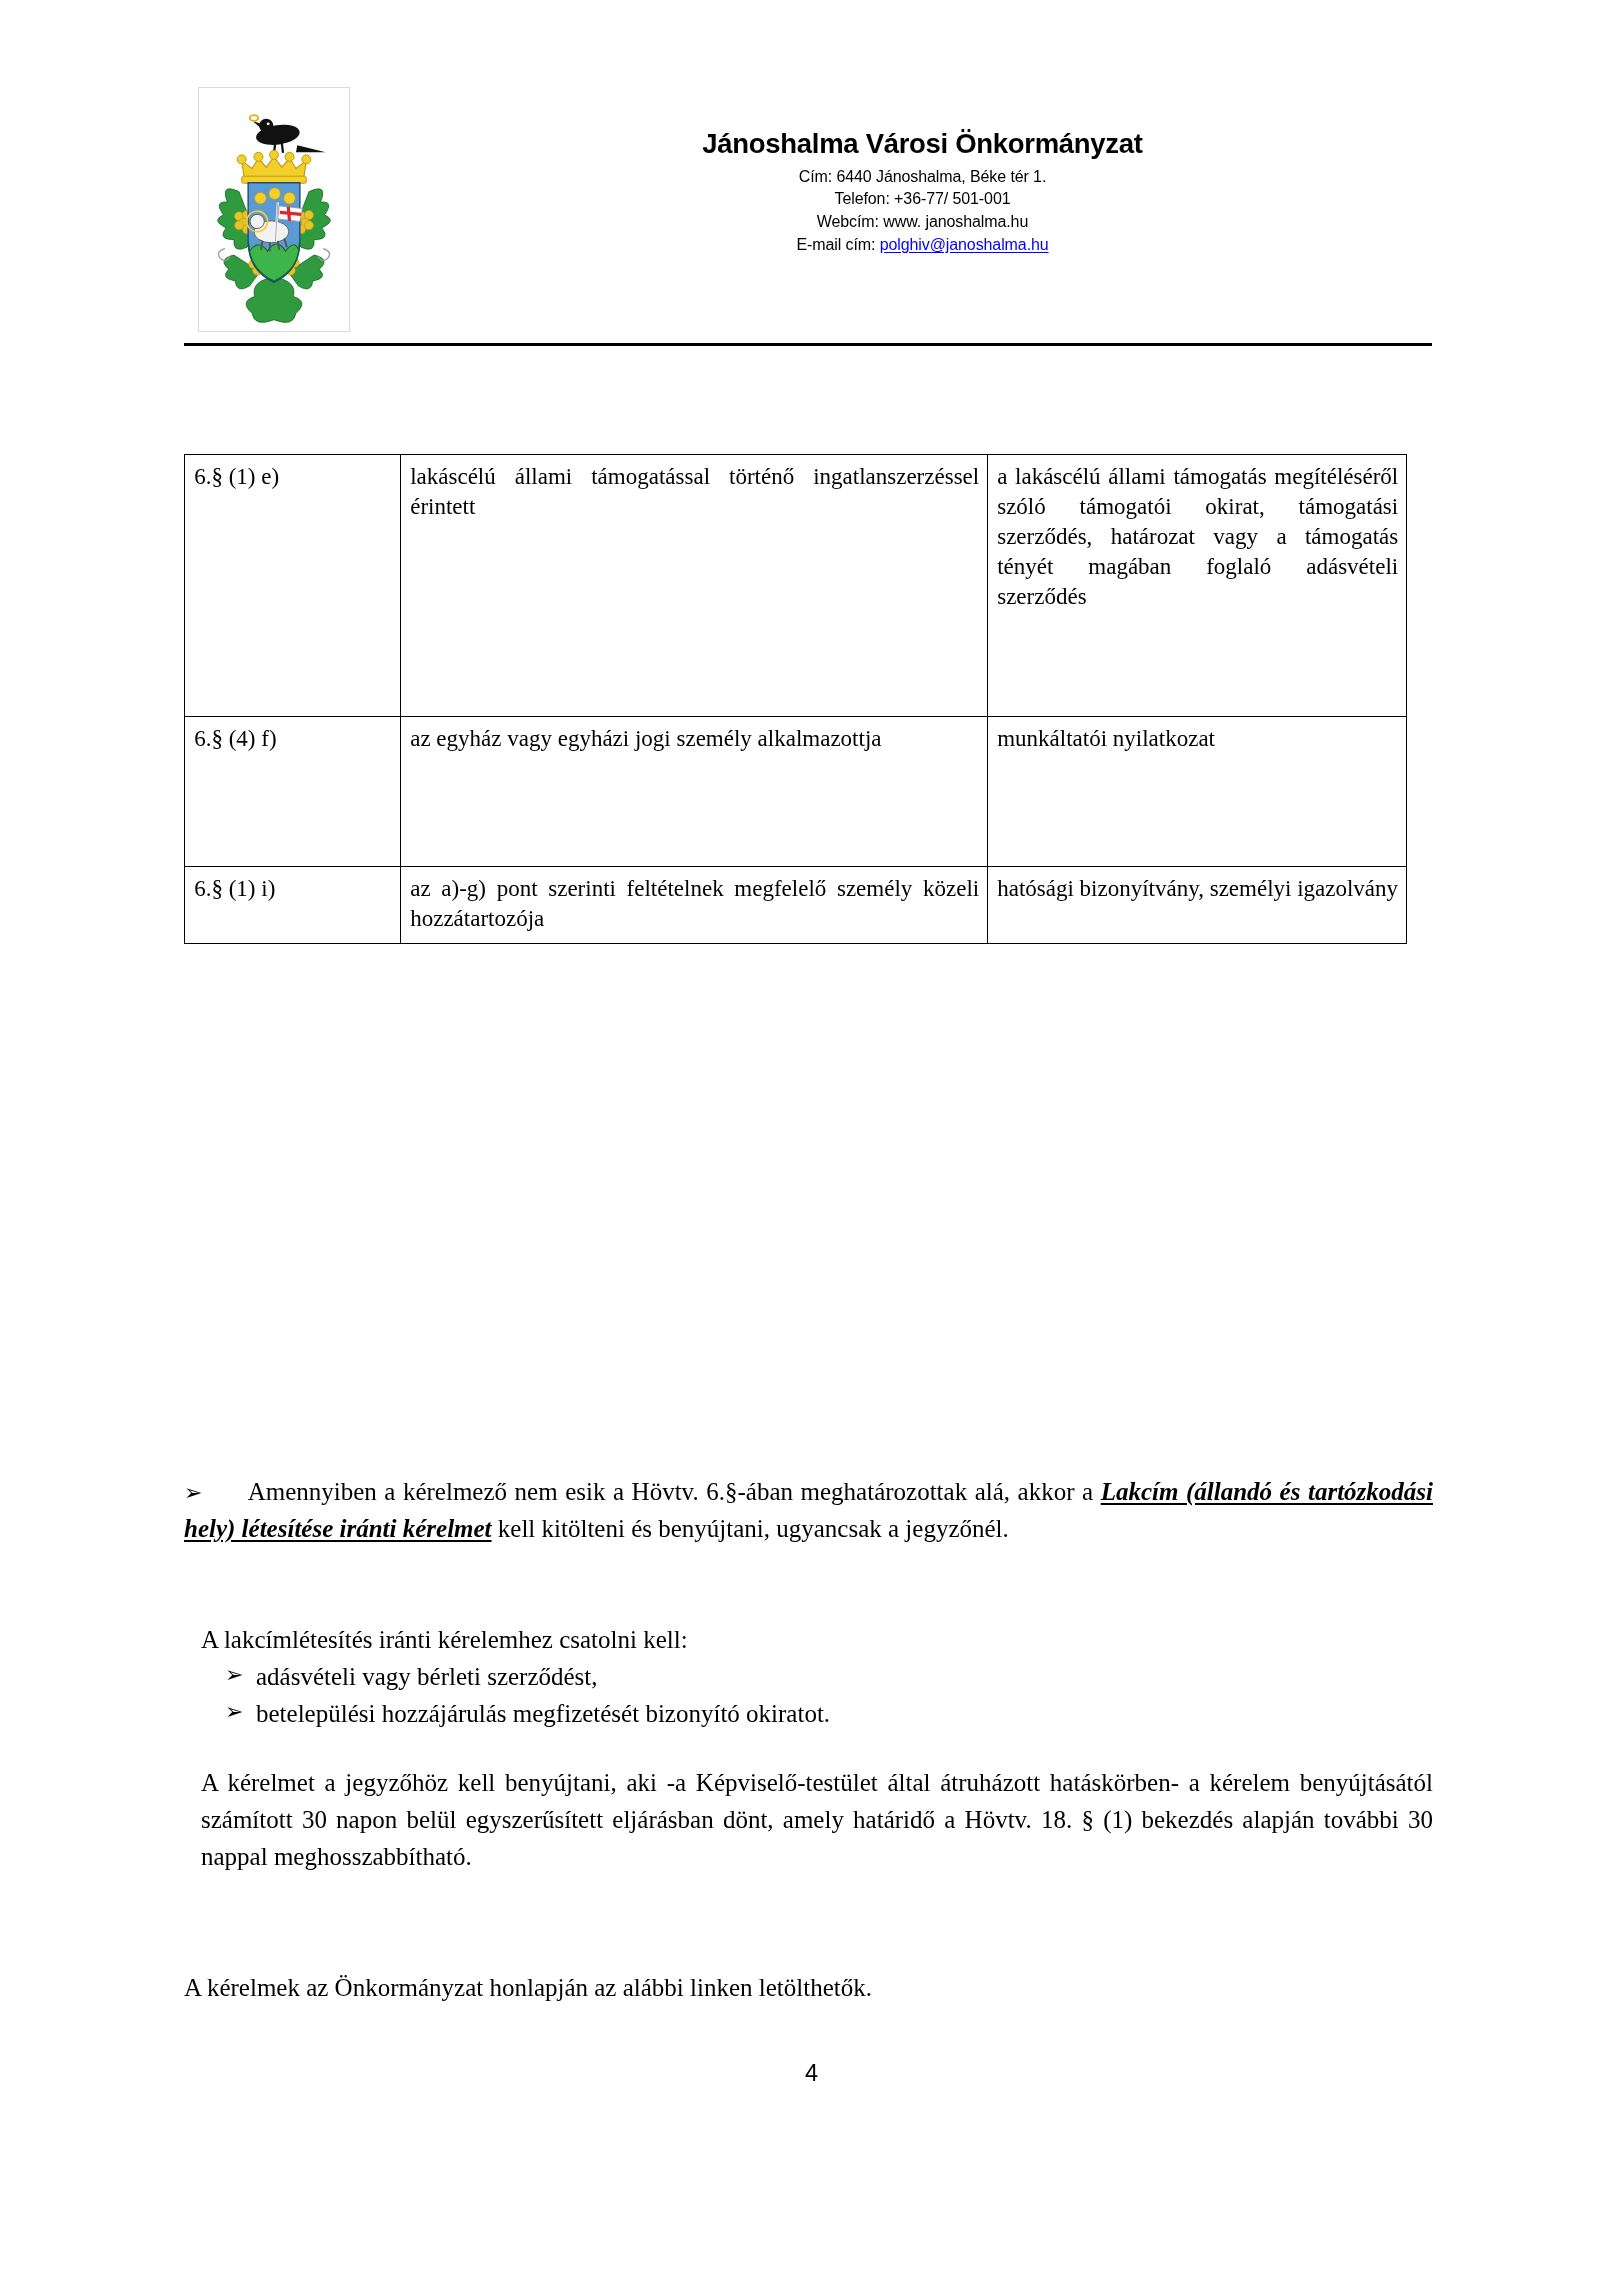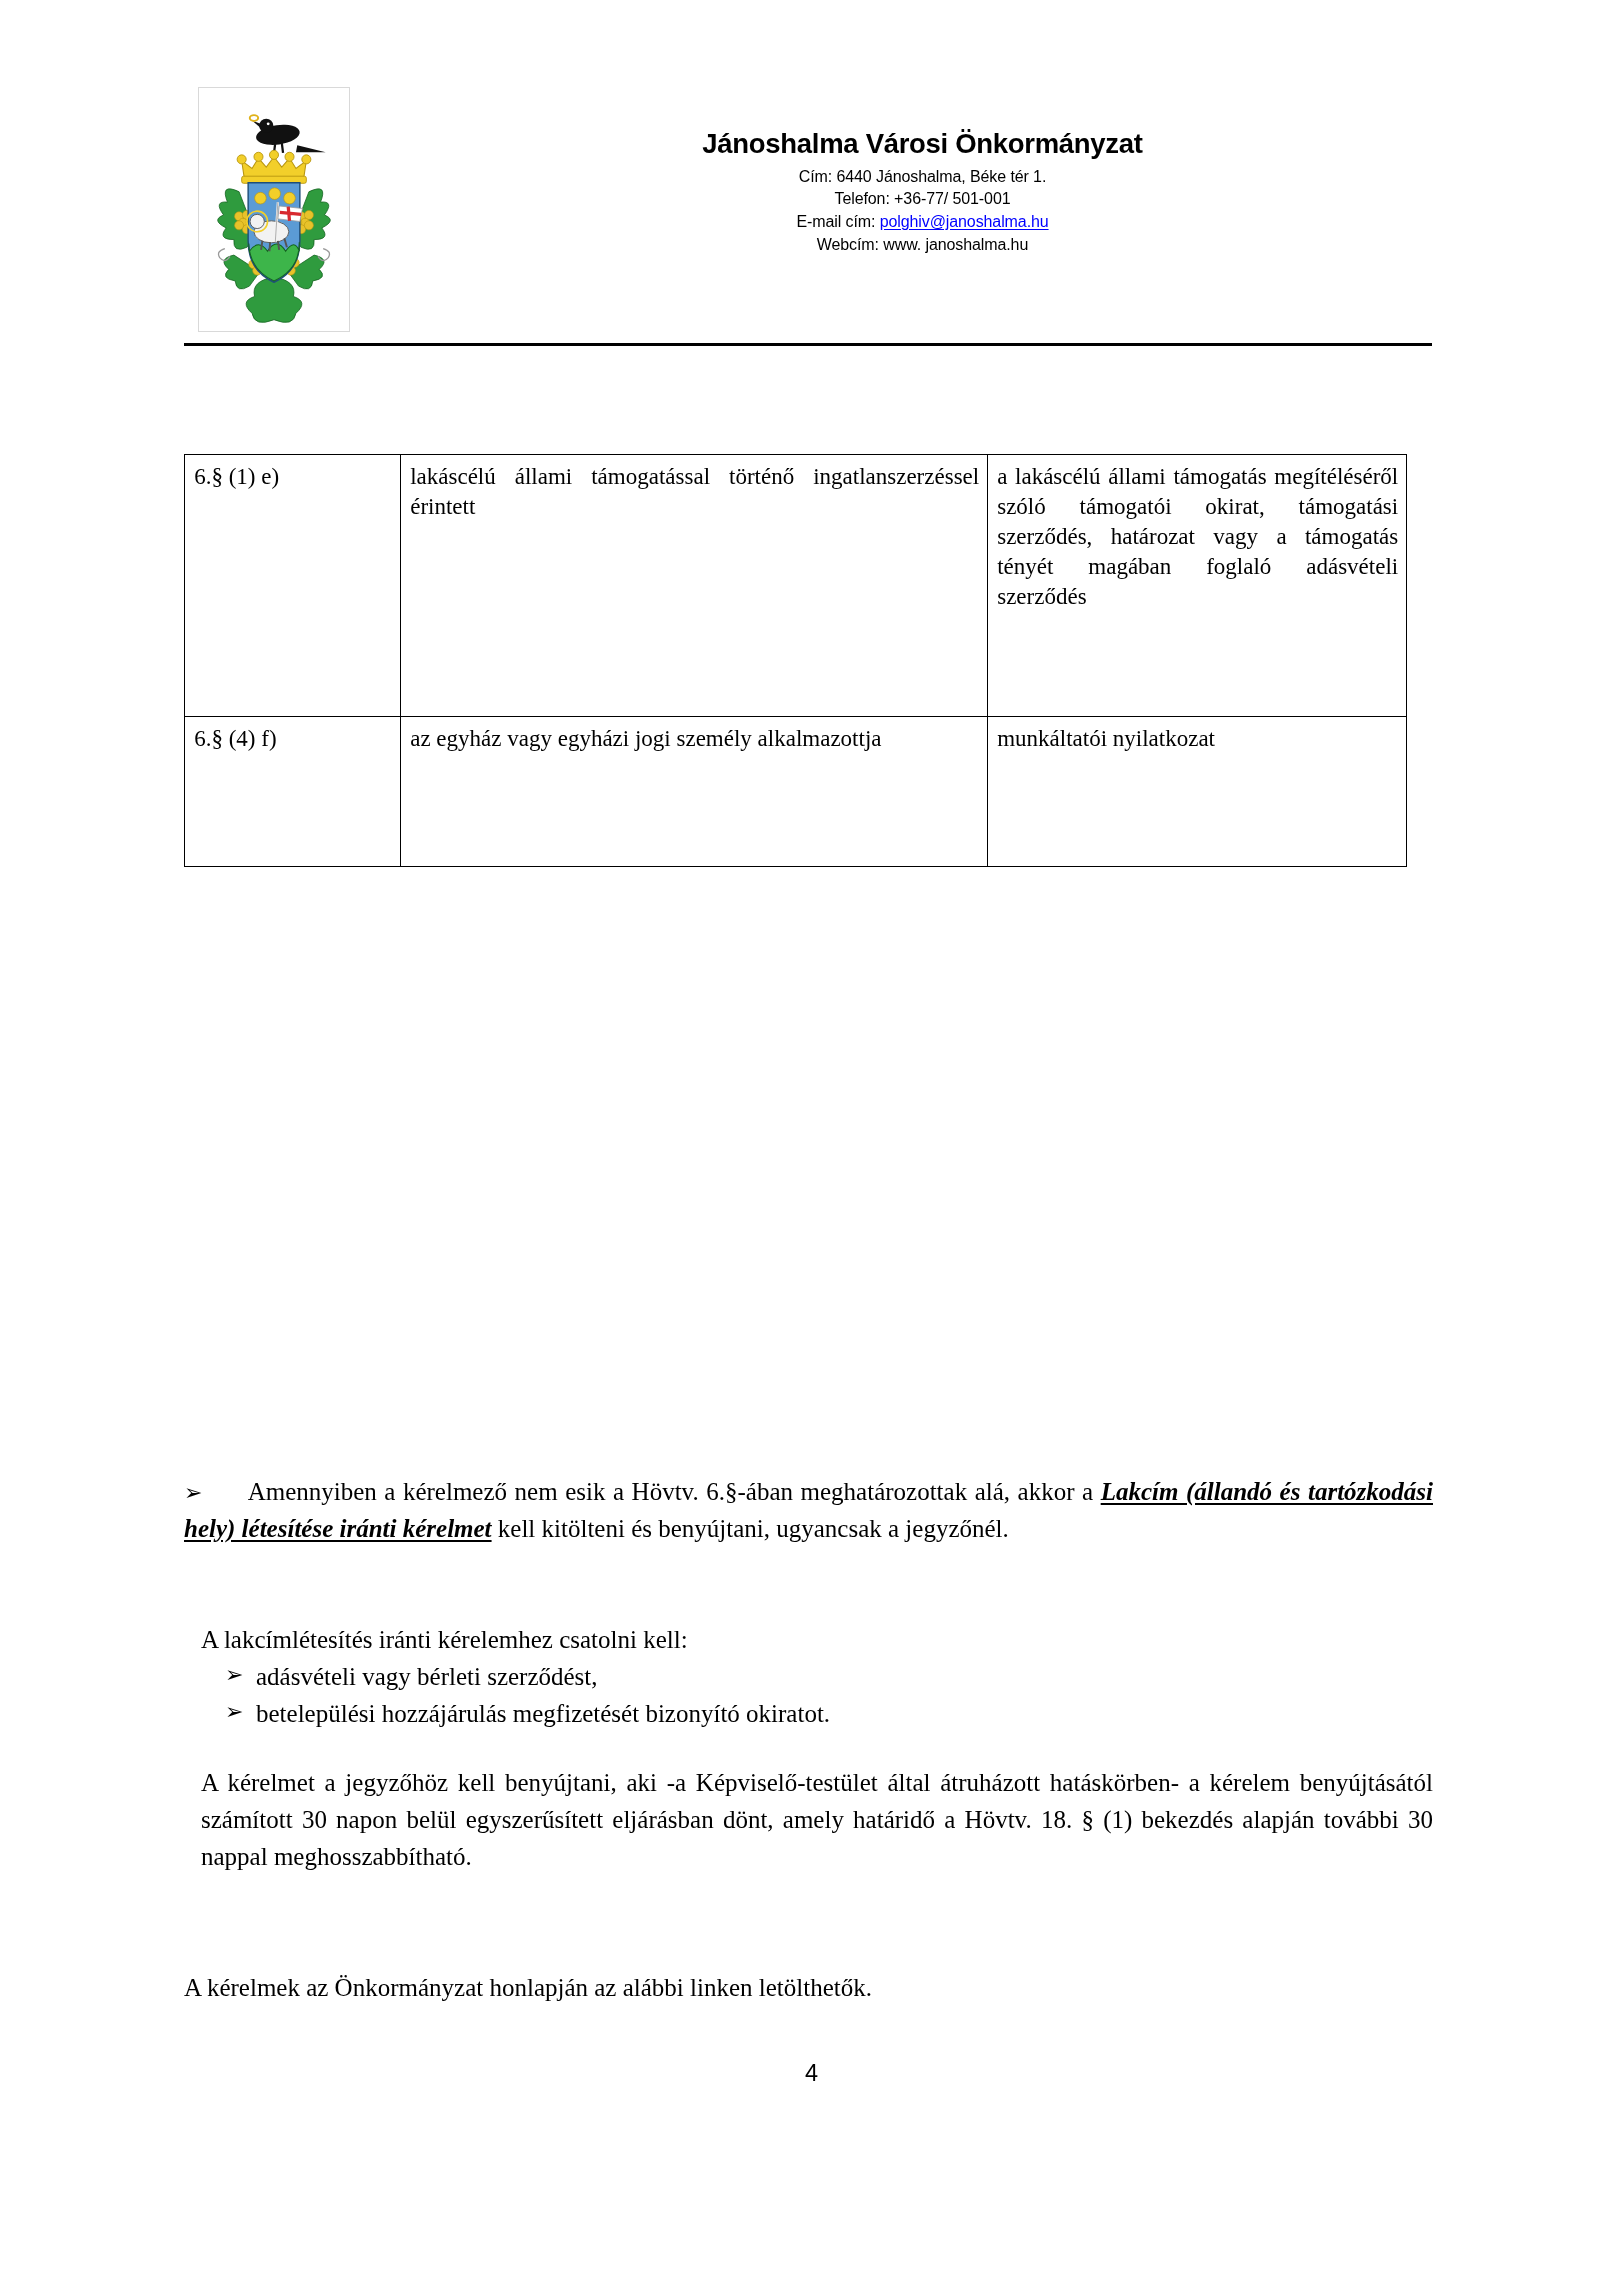--- a/index.html
+++ b/index.html
@@ -257,39 +257,44 @@
         <path d="M40 248 q-14 4 -8 14 q8 10 16 -2"></path>
         <path d="M192 248 q14 4 8 14 q-8 10 -16 -2"></path>
       </g>
     </svg>
   </div>
 
   <div class="header-text">
     <div class="org-name">Jánoshalma Városi Önkormányzat</div>
     <div class="header-line">Cím: 6440 Jánoshalma, Béke tér 1.</div>
     <div class="header-line">Telefon: +36-77/ 501-001</div>
+    <div class="header-line">Webcím: www. janoshalma.hu</div>
     <div class="header-line"><span>E-mail cím: </span><span class="email-link">polghiv@janoshalma.hu</span></div>
-    <div class="header-line">Webcím: www. janoshalma.hu</div>
   </div>
 
   <div class="header-rule"></div>
 </div>
 
 <table class="doc-table">
   <tbody>
     <tr class="row-e">
       <td class="col-ref">6.§ (1) e)</td>
       <td class="col-cond">lakáscélú állami támogatással történő ingatlanszerzéssel érintett</td>
       <td class="col-doc">a lakáscélú állami támogatás megítéléséről szóló támogatói okirat, támogatási szerződés, határozat vagy a támogatás tényét magában foglaló adásvételi szerződés</td>
     </tr>
     <tr class="row-f">
       <td class="col-ref">6.§ (4) f)</td>
       <td class="col-cond">az egyház vagy egyházi jogi személy alkalmazottja</td>
       <td class="col-doc">munkáltatói nyilatkozat</td>
     </tr>
+    <tr class="row-i">
+      <td class="col-ref ref-bottom ref-indent">6.§ (1) i)</td>
+      <td class="col-cond">az a)-g) pont szerinti feltételnek megfelelő személy közeli hozzátartozója</td>
+      <td class="col-doc">hatósági bizonyítvány, személyi igazolvány</td>
+    </tr>
   </tbody>
 </table>
 
 <div class="body-block" style="top: 1473px;">
   <p class="para arrow-item"><span class="arrow-glyph">➢</span>&nbsp;&nbsp;&nbsp;&nbsp;&nbsp;&nbsp;<span>Amennyiben a kérelmező nem esik a Hövtv. 6.§-ában meghatározottak alá, akkor a </span><span class="emph-ul">Lakcím (állandó és tartózkodási hely) létesítése iránti kérelmet</span><span> kell kitölteni és benyújtani, ugyancsak a jegyzőnél.</span></p>
 </div>
 
 <div class="body-block" style="top: 1621px;">
   <p class="para para-last-left">A lakcímlétesítés iránti kérelemhez csatolni kell:</p>
   <ul class="bullet-list">

